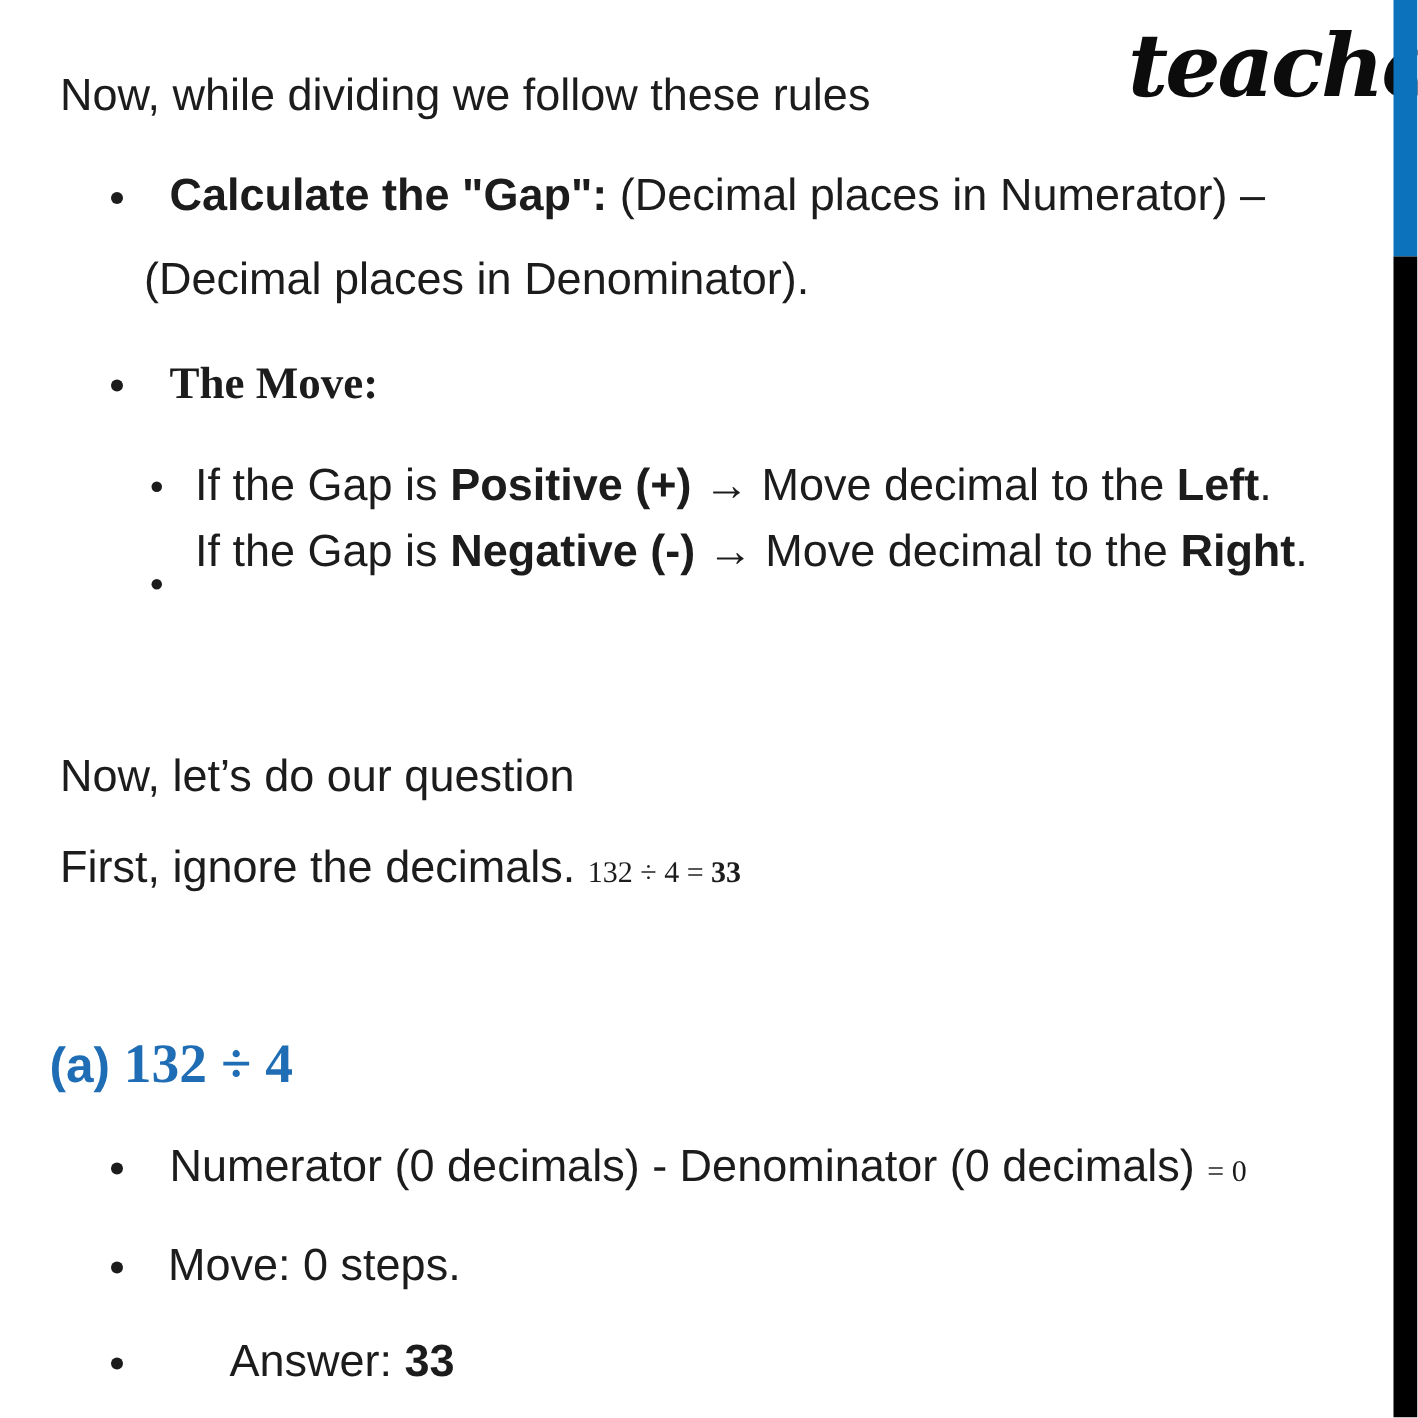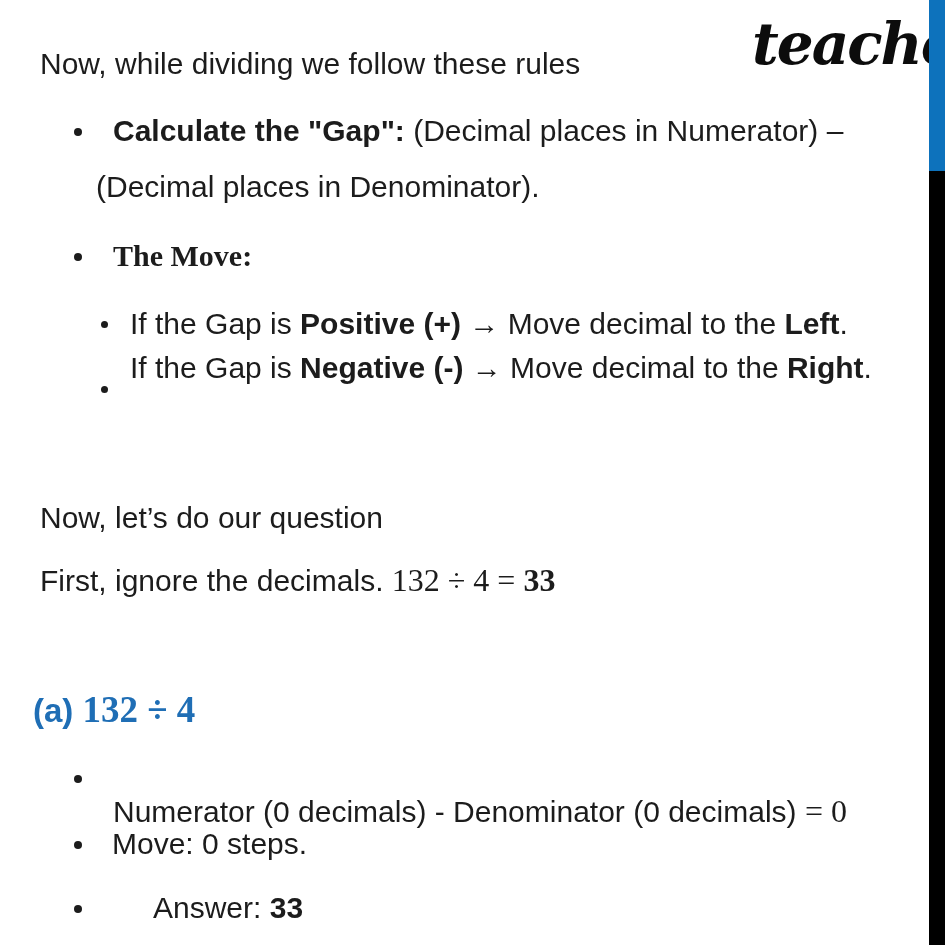--- a/index.html
+++ b/index.html
@@ -15,21 +15,21 @@
     color:var(--body-text);
     position:relative;overflow:hidden;
   }
   .line{
     position:absolute;
     font-size:30px;line-height:1.25;
     white-space:nowrap;
     color:var(--body-text);
   }
   .b{font-weight:bold;}
-  .math{font-family:"Liberation Serif","DejaVu Serif",serif;font-size:32px;}
+  .math{font-family:"Liberation Serif","DejaVu Serif",serif;font-size:20px;}
   .math.b{font-weight:bold;}
   .dot{
     position:absolute;
     width:8px;height:8px;border-radius:50%;
     background:var(--body-text);
   }
   .dot::before{content:"";}
   .logo{
     position:absolute;left:752px;top:10px;
     font-family:"DejaVu Serif",serif;
@@ -88,21 +88,21 @@
 
 <div class="line" style="left:40px;top:560px;">
   <span>First, ignore the decimals. </span><span class="math">132 ÷ 4 = </span><span class="math b">33</span>
 </div>
 
 <div class="heading">
   <span>(a) </span><span class="math b">132 ÷ 4</span>
 </div>
 
 <span class="dot" style="left:74px;top:775px;"></span>
-<div class="line" style="left:113px;top:759px;margin-top:32px;">
+<div class="line" style="left:113px;top:759px;">
   <span>Numerator (0 decimals) - Denominator (0 decimals) </span><span class="math">= 0</span>
 </div>
 
 <span class="dot" style="left:74px;top:841px;"></span>
 <div class="line" style="left:112px;top:825px;">
   <span>Move: 0 steps.</span>
 </div>
 
 <span class="dot" style="left:74px;top:905px;"></span>
 <div class="line" style="left:113px;top:889px;margin-left:40px;">

